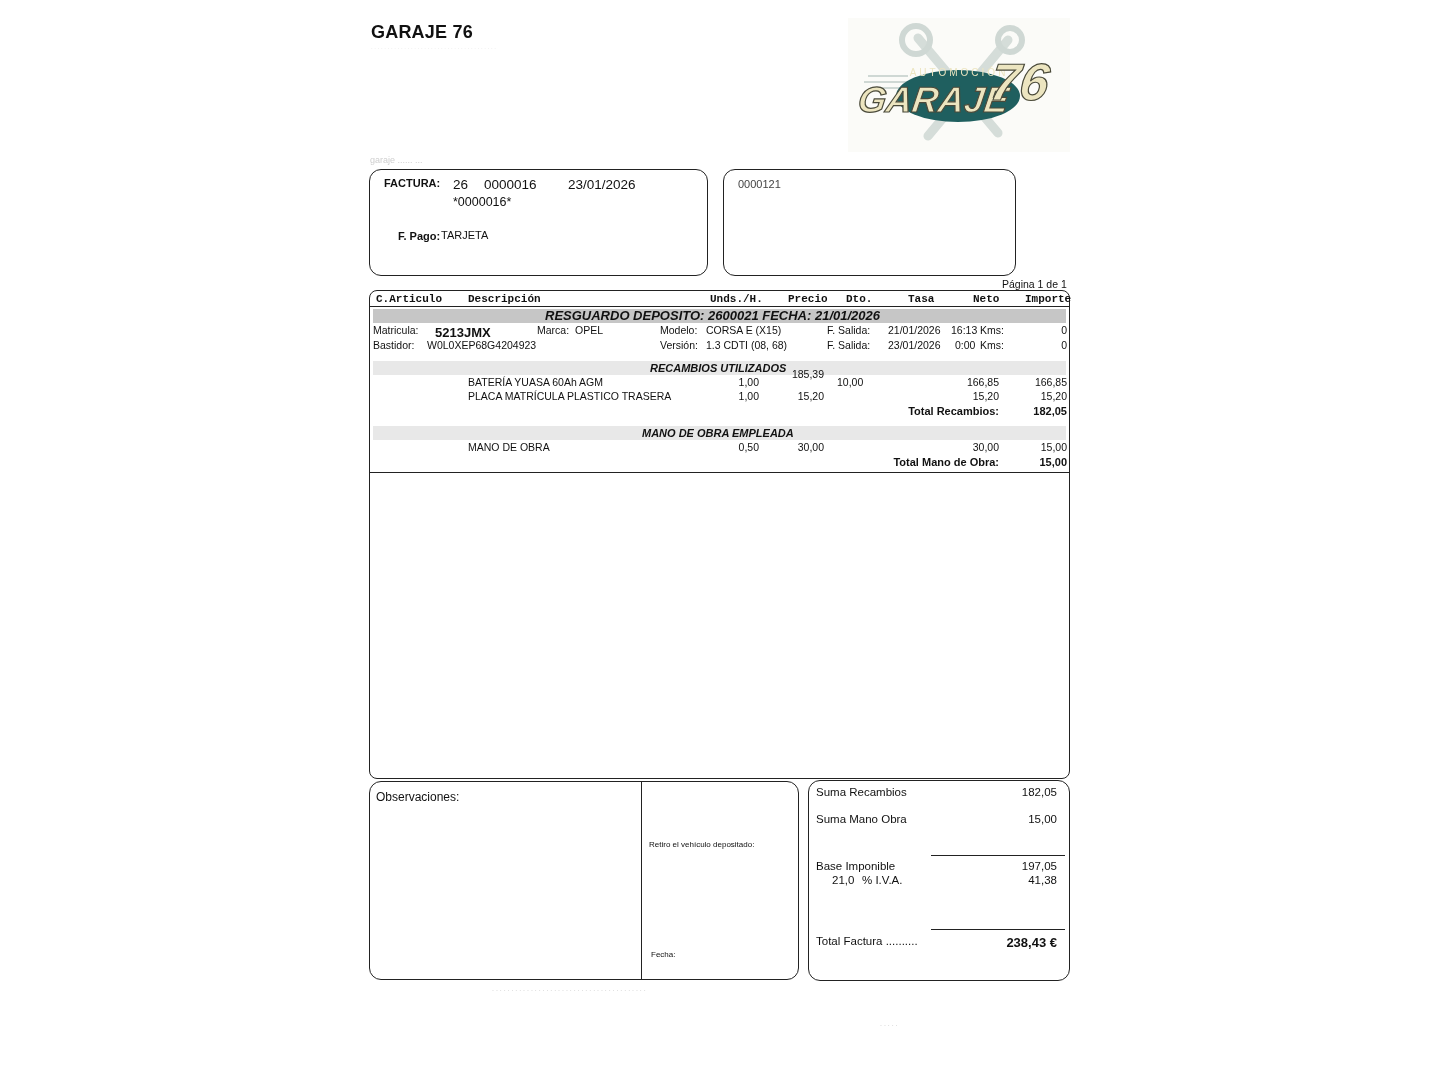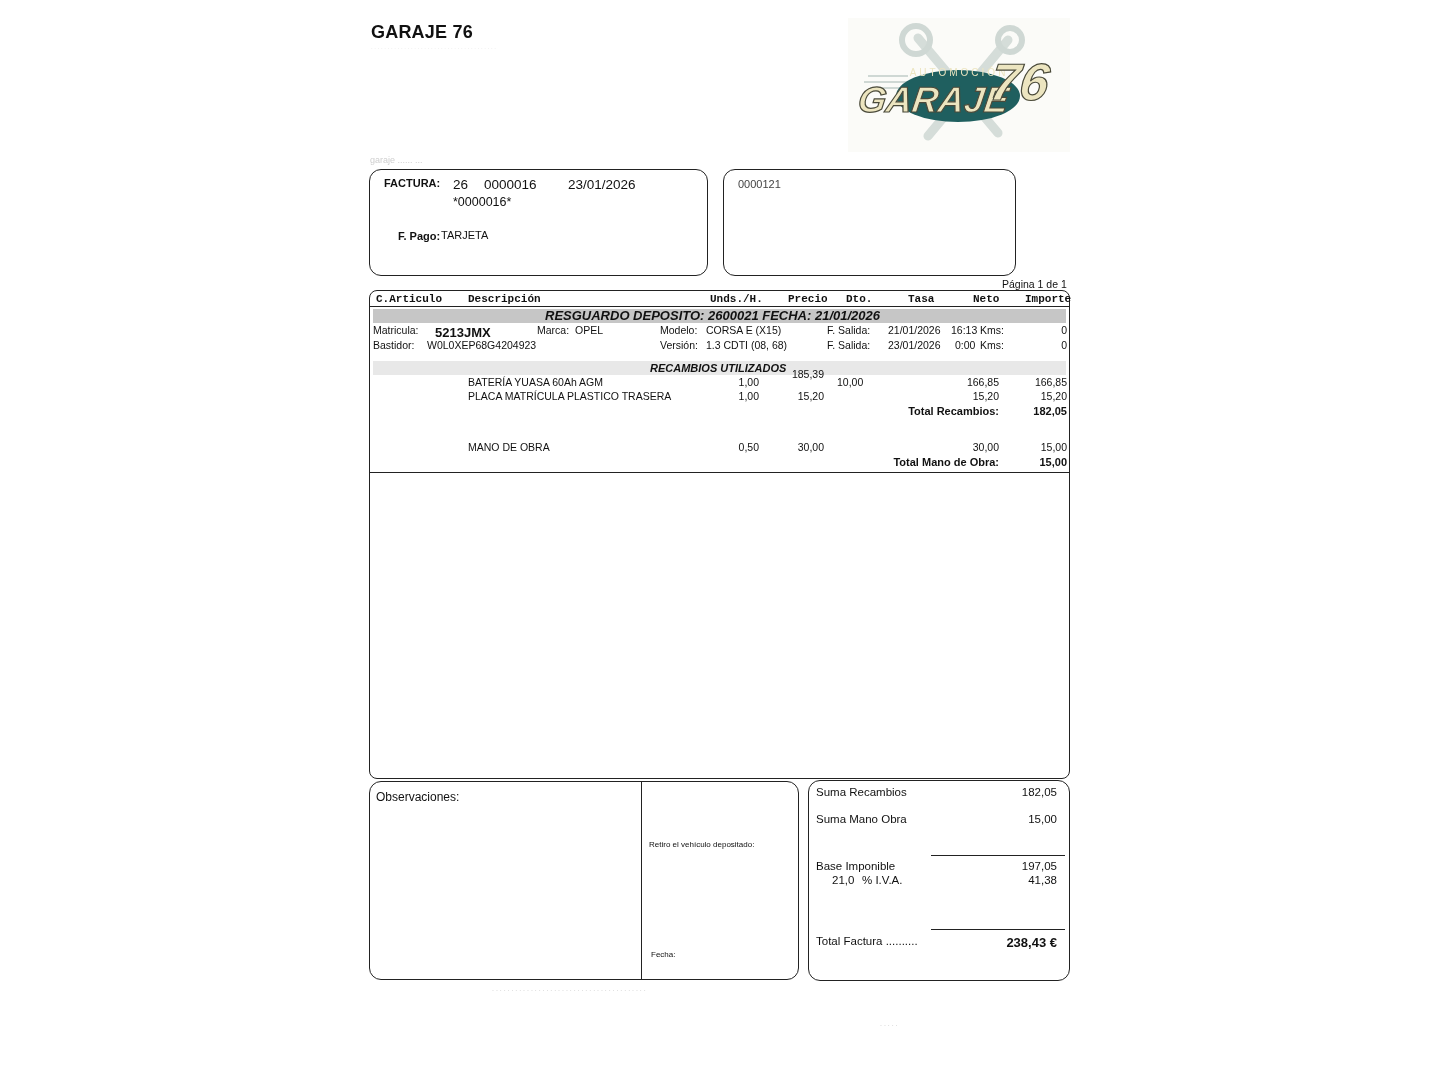--- a/index.html
+++ b/index.html
@@ -138,20 +138,23 @@
     <span class="row-cell" style="left:98px;top:99px;">PLACA MATRÍCULA PLASTICO TRASERA</span>
     <span class="row-cell num" style="right:310px;top:99px;">1,00</span>
     <span class="row-cell num" style="right:245px;top:99px;">15,20</span>
     <span class="row-cell" style="left:467px;top:99px;"></span>
     <span class="row-cell num" style="right:70px;top:99px;">15,20</span>
     <span class="row-cell num" style="right:2px;top:99px;">15,20</span>
   </div>
   <span class="row-cell num" style="right:70px;top:114px;font-weight:bold;font-size:11px;">Total Recambios:</span>
   <span class="row-cell num" style="right:2px;top:114px;font-weight:bold;font-size:11px;">182,05</span>
 
+  <div class="graybar" style="top:135px;height:14px;">
+    <span class="sec-title" style="left:269px;top:1px;font-size:11px;">MANO DE OBRA EMPLEADA</span>
+  </div>
   <div>
     <span class="row-cell" style="left:98px;top:150px;">MANO DE OBRA</span>
     <span class="row-cell num" style="right:310px;top:150px;padding-left:11px;">0,50</span>
     <span class="row-cell num" style="right:245px;top:150px;">30,00</span>
     <span class="row-cell num" style="right:70px;top:150px;">30,00</span>
     <span class="row-cell num" style="right:2px;top:150px;">15,00</span>
   </div>
   <span class="row-cell num" style="right:70px;top:165px;font-weight:bold;font-size:11px;">Total Mano de Obra:</span>
   <span class="row-cell num" style="right:2px;top:165px;font-weight:bold;font-size:11px;">15,00</span>
 

